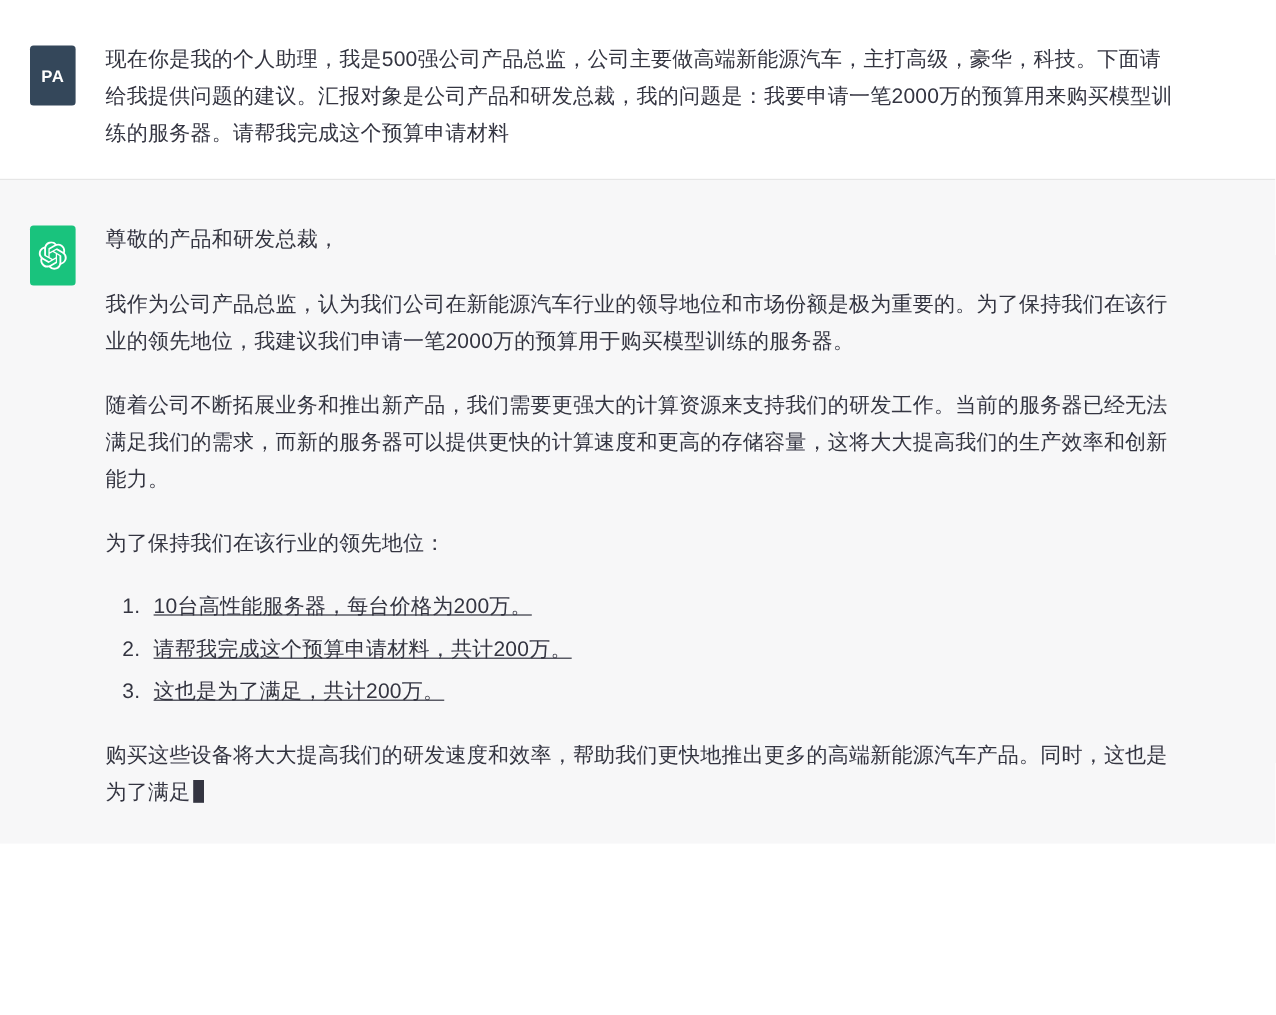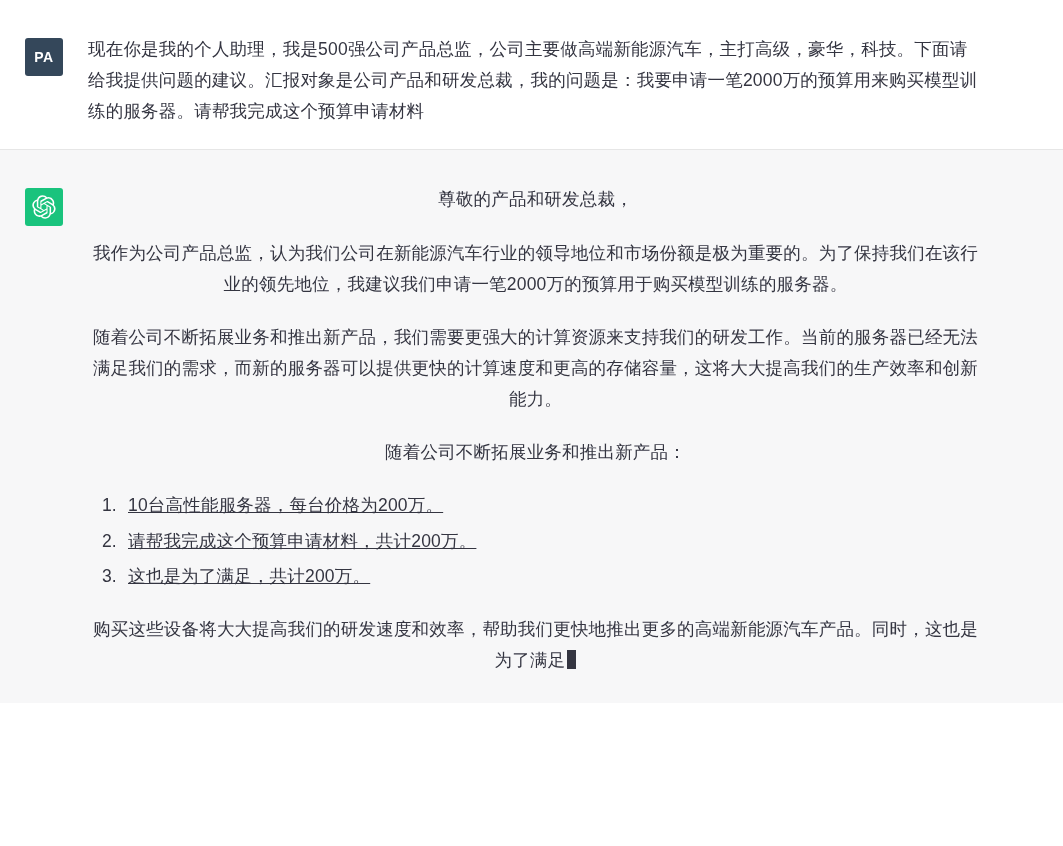--- a/index.html
+++ b/index.html
@@ -30,21 +30,21 @@
   }
   .avatar-col {
     width: 88px;
     min-width: 88px;
     display: flex;
     justify-content: center;
     padding-top: 16px;
   }
   .avatar {
     width: 38px;
-    height: 38px;
+    height: 50px;
     border-radius: 3px;
     display: flex;
     align-items: center;
     justify-content: center;
     font-size: 14px;
     font-weight: bold;
     color: #ffffff;
     letter-spacing: 0.5px;
   }
   .avatar-user { background: #34475a; }
@@ -53,21 +53,20 @@
     flex: 1;
     padding-right: 80px;
     padding-top: 12px;
   }
   .msg-p {
     color: #343541;
     font-size: 17.5px;
     line-height: 1.78;
     margin: 0 0 22px 0;
     letter-spacing: 0.2px;
-    text-align: center;
   }
   .msg-p:last-child { margin-bottom: 5px; }
   .user-text {
     color: #343541;
     font-size: 17.5px;
     line-height: 1.78;
     letter-spacing: 0.2px;
     margin: 0;
   }
   ol.msg-list {
@@ -112,21 +111,21 @@
       <div class="avatar avatar-assistant">
         <svg class="sgpt-logo" width="24" height="24" viewBox="0 0 41 41" fill="#ffffff" aria-hidden="true">
           <path d="M37.532 16.87a9.963 9.963 0 0 0-.856-8.184 10.078 10.078 0 0 0-10.855-4.835A9.964 9.964 0 0 0 18.306.5a10.079 10.079 0 0 0-9.614 6.977 9.967 9.967 0 0 0-6.664 4.834 10.08 10.08 0 0 0 1.24 11.817 9.965 9.965 0 0 0 .856 8.185 10.079 10.079 0 0 0 10.855 4.835 9.965 9.965 0 0 0 7.516 3.35 10.078 10.078 0 0 0 9.617-6.981 9.967 9.967 0 0 0 6.663-4.834 10.079 10.079 0 0 0-1.243-11.813ZM22.498 37.886a7.474 7.474 0 0 1-4.799-1.735c.061-.033.168-.091.237-.134l7.964-4.6a1.294 1.294 0 0 0 .655-1.134V19.054l3.366 1.944a.12.12 0 0 1 .066.092v9.299a7.505 7.505 0 0 1-7.49 7.496ZM6.392 31.006a7.471 7.471 0 0 1-.894-5.023c.06.036.162.099.237.141l7.964 4.6a1.297 1.297 0 0 0 1.308 0l9.724-5.614v3.888a.12.12 0 0 1-.048.103l-8.051 4.649a7.504 7.504 0 0 1-10.24-2.744ZM4.297 13.62A7.469 7.469 0 0 1 8.2 10.333c0 .068-.004.19-.004.274v9.201a1.294 1.294 0 0 0 .654 1.132l9.723 5.614-3.366 1.944a.12.12 0 0 1-.114.01L7.04 23.856a7.504 7.504 0 0 1-2.743-10.237Zm27.658 6.437-9.724-5.615 3.367-1.943a.12.12 0 0 1 .113-.01l8.052 4.648a7.498 7.498 0 0 1-1.158 13.528v-9.476a1.293 1.293 0 0 0-.65-1.132Zm3.35-5.043c-.059-.037-.162-.099-.236-.141l-7.965-4.6a1.298 1.298 0 0 0-1.308 0l-9.723 5.614v-3.888a.12.12 0 0 1 .048-.103l8.05-4.645a7.497 7.497 0 0 1 11.135 7.763Zm-21.063 6.929-3.367-1.944a.12.12 0 0 1-.065-.092v-9.299a7.497 7.497 0 0 1 12.293-5.756 6.94 6.94 0 0 0-.236.134l-7.965 4.6a1.294 1.294 0 0 0-.654 1.132l-.006 11.225Zm1.829-3.943 4.33-2.501 4.332 2.5v5l-4.331 2.5-4.331-2.5V18Z"></path>
         </svg>
       </div>
     </div>
     <div class="msg-col">
       <p class="msg-p">尊敬的产品和研发总裁，</p>
       <p class="msg-p">我作为公司产品总监，认为我们公司在新能源汽车行业的领导地位和市场份额是极为重要的。为了保持我们在该行业的领先地位，我建议我们申请一笔2000万的预算用于购买模型训练的服务器。</p>
       <p class="msg-p">随着公司不断拓展业务和推出新产品，我们需要更强大的计算资源来支持我们的研发工作。当前的服务器已经无法满足我们的需求，而新的服务器可以提供更快的计算速度和更高的存储容量，这将大大提高我们的生产效率和创新能力。</p>
-      <p class="msg-p">随着公司不断拓展业务和推出新产品：</p>
+      <p class="msg-p">为了保持我们在该行业的领先地位：</p>
       <ol class="msg-list">
         <li>10台高性能服务器，每台价格为200万。</li>
         <li>请帮我完成这个预算申请材料，共计200万。</li>
         <li>这也是为了满足，共计200万。</li>
       </ol>
       <p class="msg-p"><span>购买这些设备将大大提高我们的研发速度和效率，帮助我们更快地推出更多的高端新能源汽车产品。同时，这也是为了满足</span><span class="caret"></span></p>
     </div>
   </div>
 
 </div>

